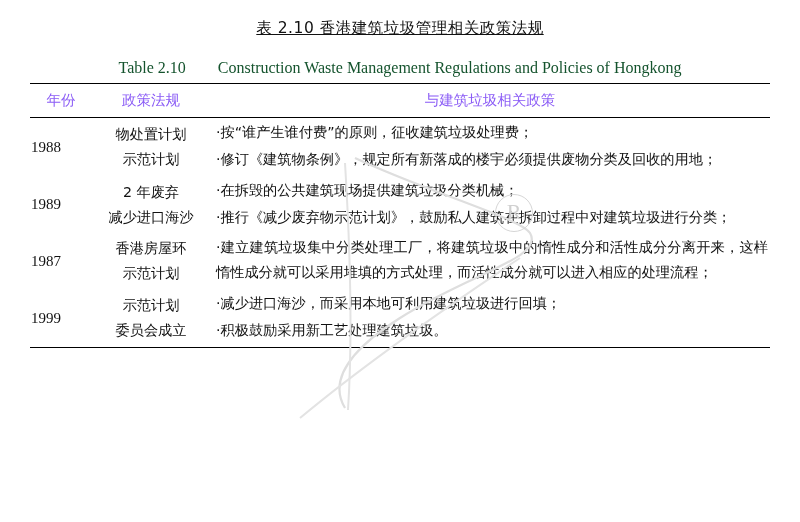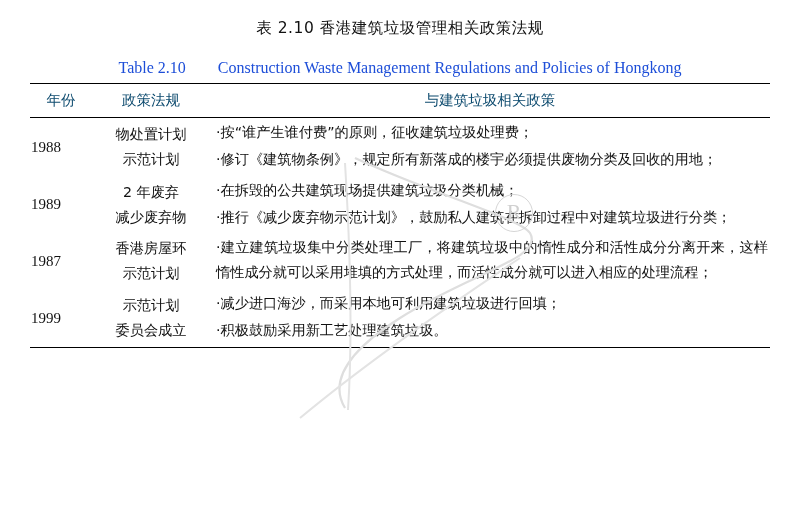--- a/index.html
+++ b/index.html
@@ -23,50 +23,51 @@
     padding: 0;
   }
   .title-cn {
     text-align: center;
     font-family: "DejaVu Sans", sans-serif;
     font-size: 15.5px;
     letter-spacing: 0.5px;
     margin-top: 18px;
     margin-bottom: 0;
     color: #111;
+    text-decoration: underline;
   }
   .title-en-wrap {
     margin-top: 20px;
     padding: 0 30px 6px 30px;
   }
   .title-en {
     text-align: center;
     font-family: "Liberation Serif", serif;
     font-size: 16px;
-    color: #1d4ed8;
+    color: #14532d;
     white-space: nowrap;
   }
   .title-en .tbl-label {
     margin-right: 32px;
   }
   table.main {
     width: 740px;
     margin: 0 auto;
     border-collapse: collapse;
     table-layout: fixed;
   }
   thead th {
     font-weight: normal;
     font-family: "DejaVu Sans", sans-serif;
     font-size: 14.5px;
     padding: 7px 0 7px 0;
     text-align: center;
     border-top: 1.4px solid #000;
     border-bottom: 1.1px solid #000;
-    color: #0c4a6e;
+    color: #8b5cf6;
   }
   td {
     vertical-align: middle;
     font-family: "DejaVu Sans", sans-serif;
     font-size: 14.2px;
     color: #111;
     line-height: 1.75;
   }
   td.year {
     text-align: left;
@@ -155,21 +156,21 @@
         <td class="content">
           <p>·按“谁产生谁付费”的原则，征收建筑垃圾处理费；</p>
           <p>·修订《建筑物条例》，规定所有新落成的楼宇必须提供废物分类及回收的用地；</p>
         </td>
       </tr>
 
       <tr>
         <td class="year">1989</td>
         <td class="policy">
           <span class="line">2 年废弃</span>
-          <span class="line">减少废弃物</span>
+          <span class="line">减少进口海沙</span>
         </td>
         <td class="content">
           <p>·在拆毁的公共建筑现场提供建筑垃圾分类机械；</p>
           <p>·推行《减少废弃物示范计划》，鼓励私人建筑在拆卸过程中对建筑垃圾进行分类；</p>
         </td>
       </tr>
 
       <tr>
         <td class="year">1987</td>
         <td class="policy">

